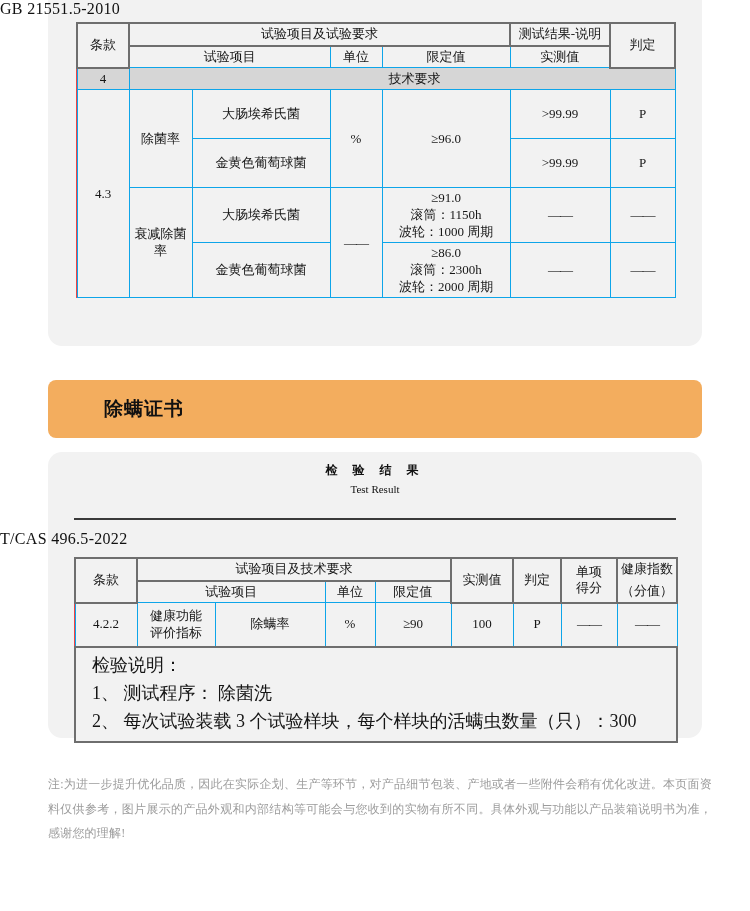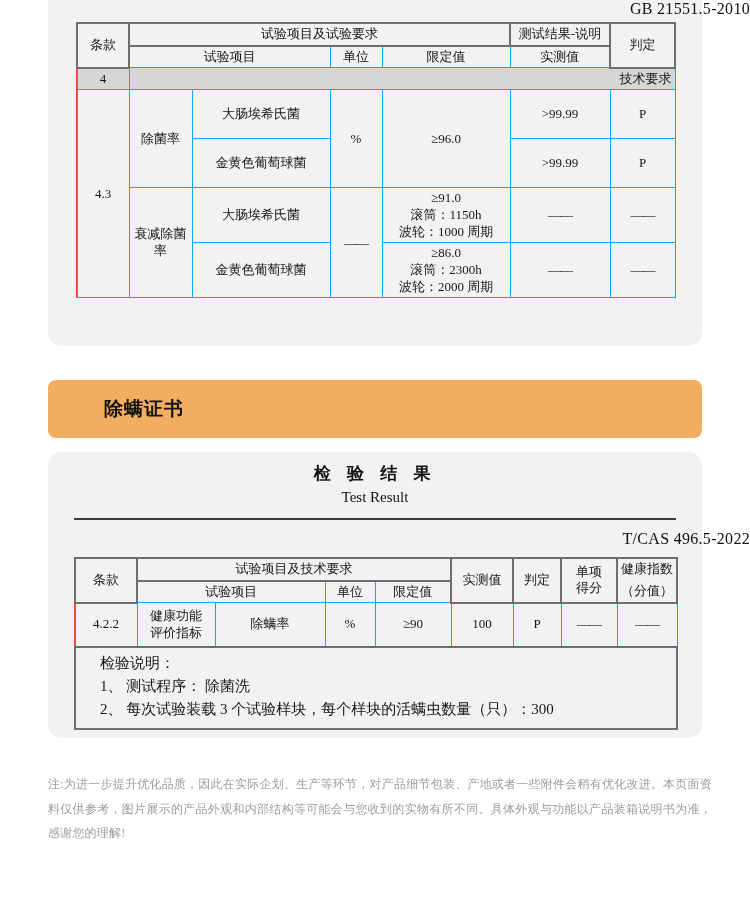--- a/index.html
+++ b/index.html
@@ -37,34 +37,34 @@
   .doc-table td {
     border: 1px solid #0ea5e9;
     text-align: center;
     vertical-align: middle;
     padding: 2px 3px;
     font-family: "Liberation Serif", "DejaVu Serif", serif;
     color: #161616;
     background: #f2f2f2;
   }
   .doc-table td.gray { background: #d6d6d6; }
-  .doc-table td.left { text-align: right; padding-left: 28px; }
+  .doc-table td.left { text-align: center; padding-left: 28px; }
   .doc-table td.note {
     text-align: left;
-    padding: 4px 6px 6px 24px;
+    padding: 4px 6px 6px 16px;
     line-height: 1.55;
-    font-size: 15px;
+    font-size: 18px;
   }
   .outer-frame { border: 2px solid #6e6e6e !important; }
 
   
   .std-title {
     position: absolute;
     width: 100%;
-    text-align: right;
+    text-align: left;
     font-size: 16px;
     letter-spacing: 0.3px;
     font-family: "Liberation Serif", "DejaVu Serif", serif;
     color: #111;
   }
   #std-top { left: 0; top: 0px; }
   #std-bot { left: 0; top: 530px; }
 
   
   #table1 { left: 76px; top: 22px; width: 598px; }
@@ -93,28 +93,28 @@
 
   
   #result-head {
     position: absolute;
     left: 0;
     top: 462px;
     width: 750px;
     text-align: center;
   }
   #result-head .cn {
-    font-size: 17px;
+    font-size: 12px;
     letter-spacing: 6px;
     font-weight: bold;
     font-family: "Liberation Serif", "DejaVu Serif", serif;
     color: #111;
   }
   #result-head .en {
-    font-size: 15px;
+    font-size: 11px;
     margin-top: 4px;
     font-family: "Liberation Serif", "DejaVu Serif", serif;
     color: #111;
   }
   #rule {
     position: absolute;
     left: 74px;
     top: 518px;
     width: 602px;
     height: 0;

